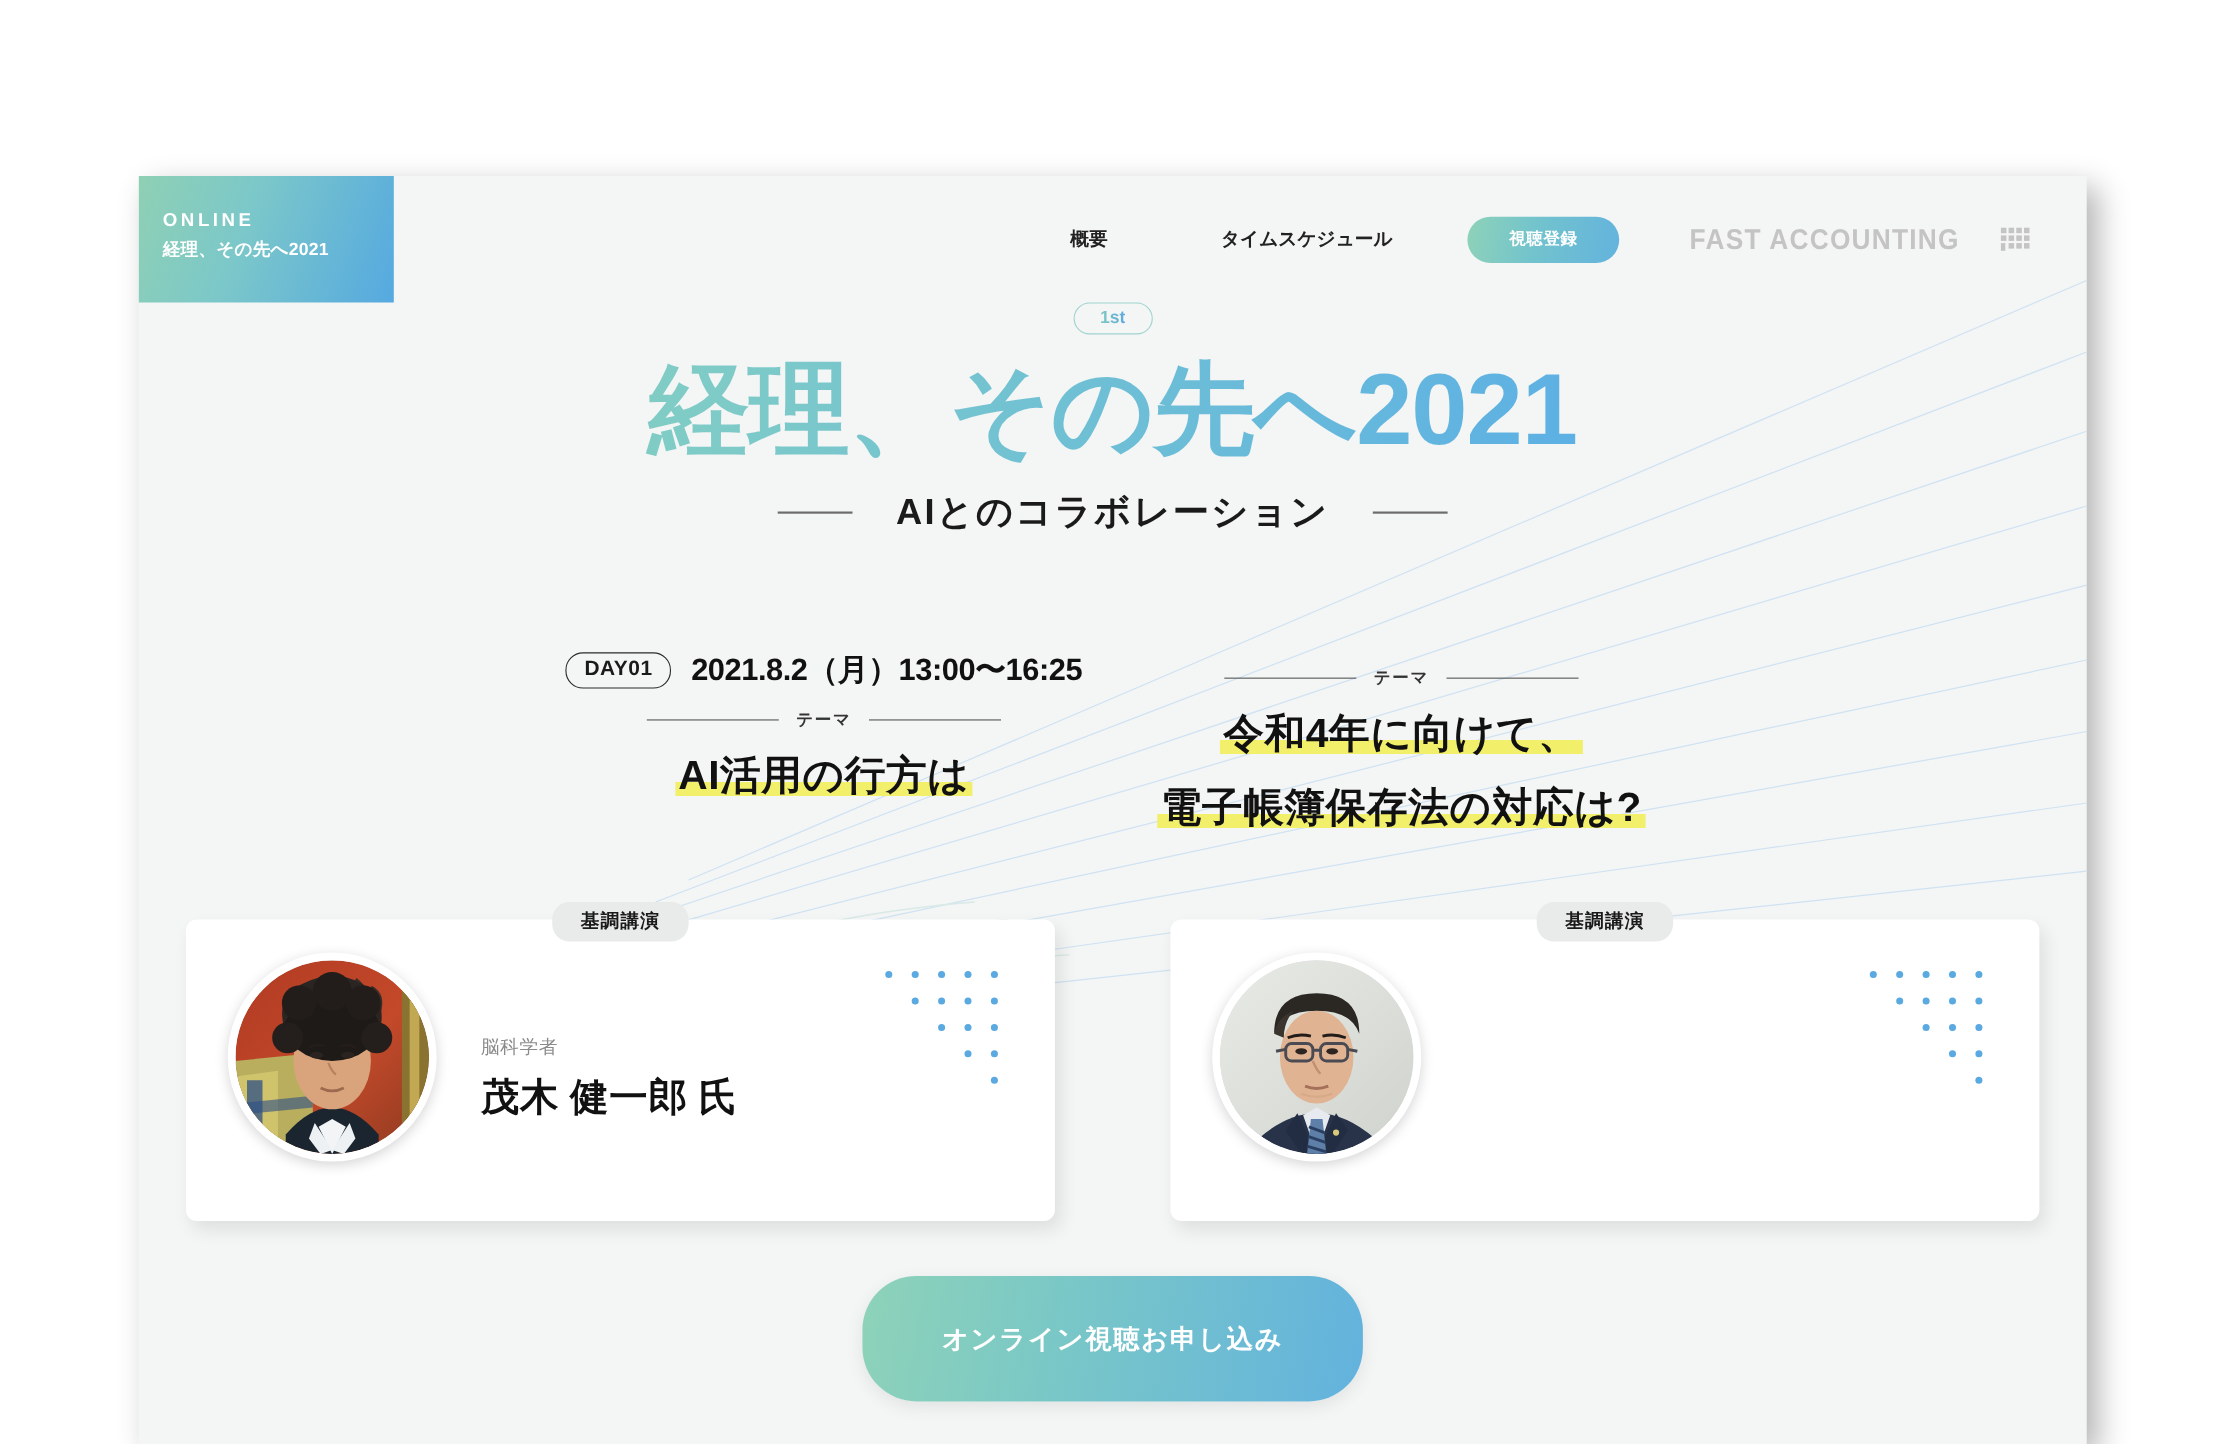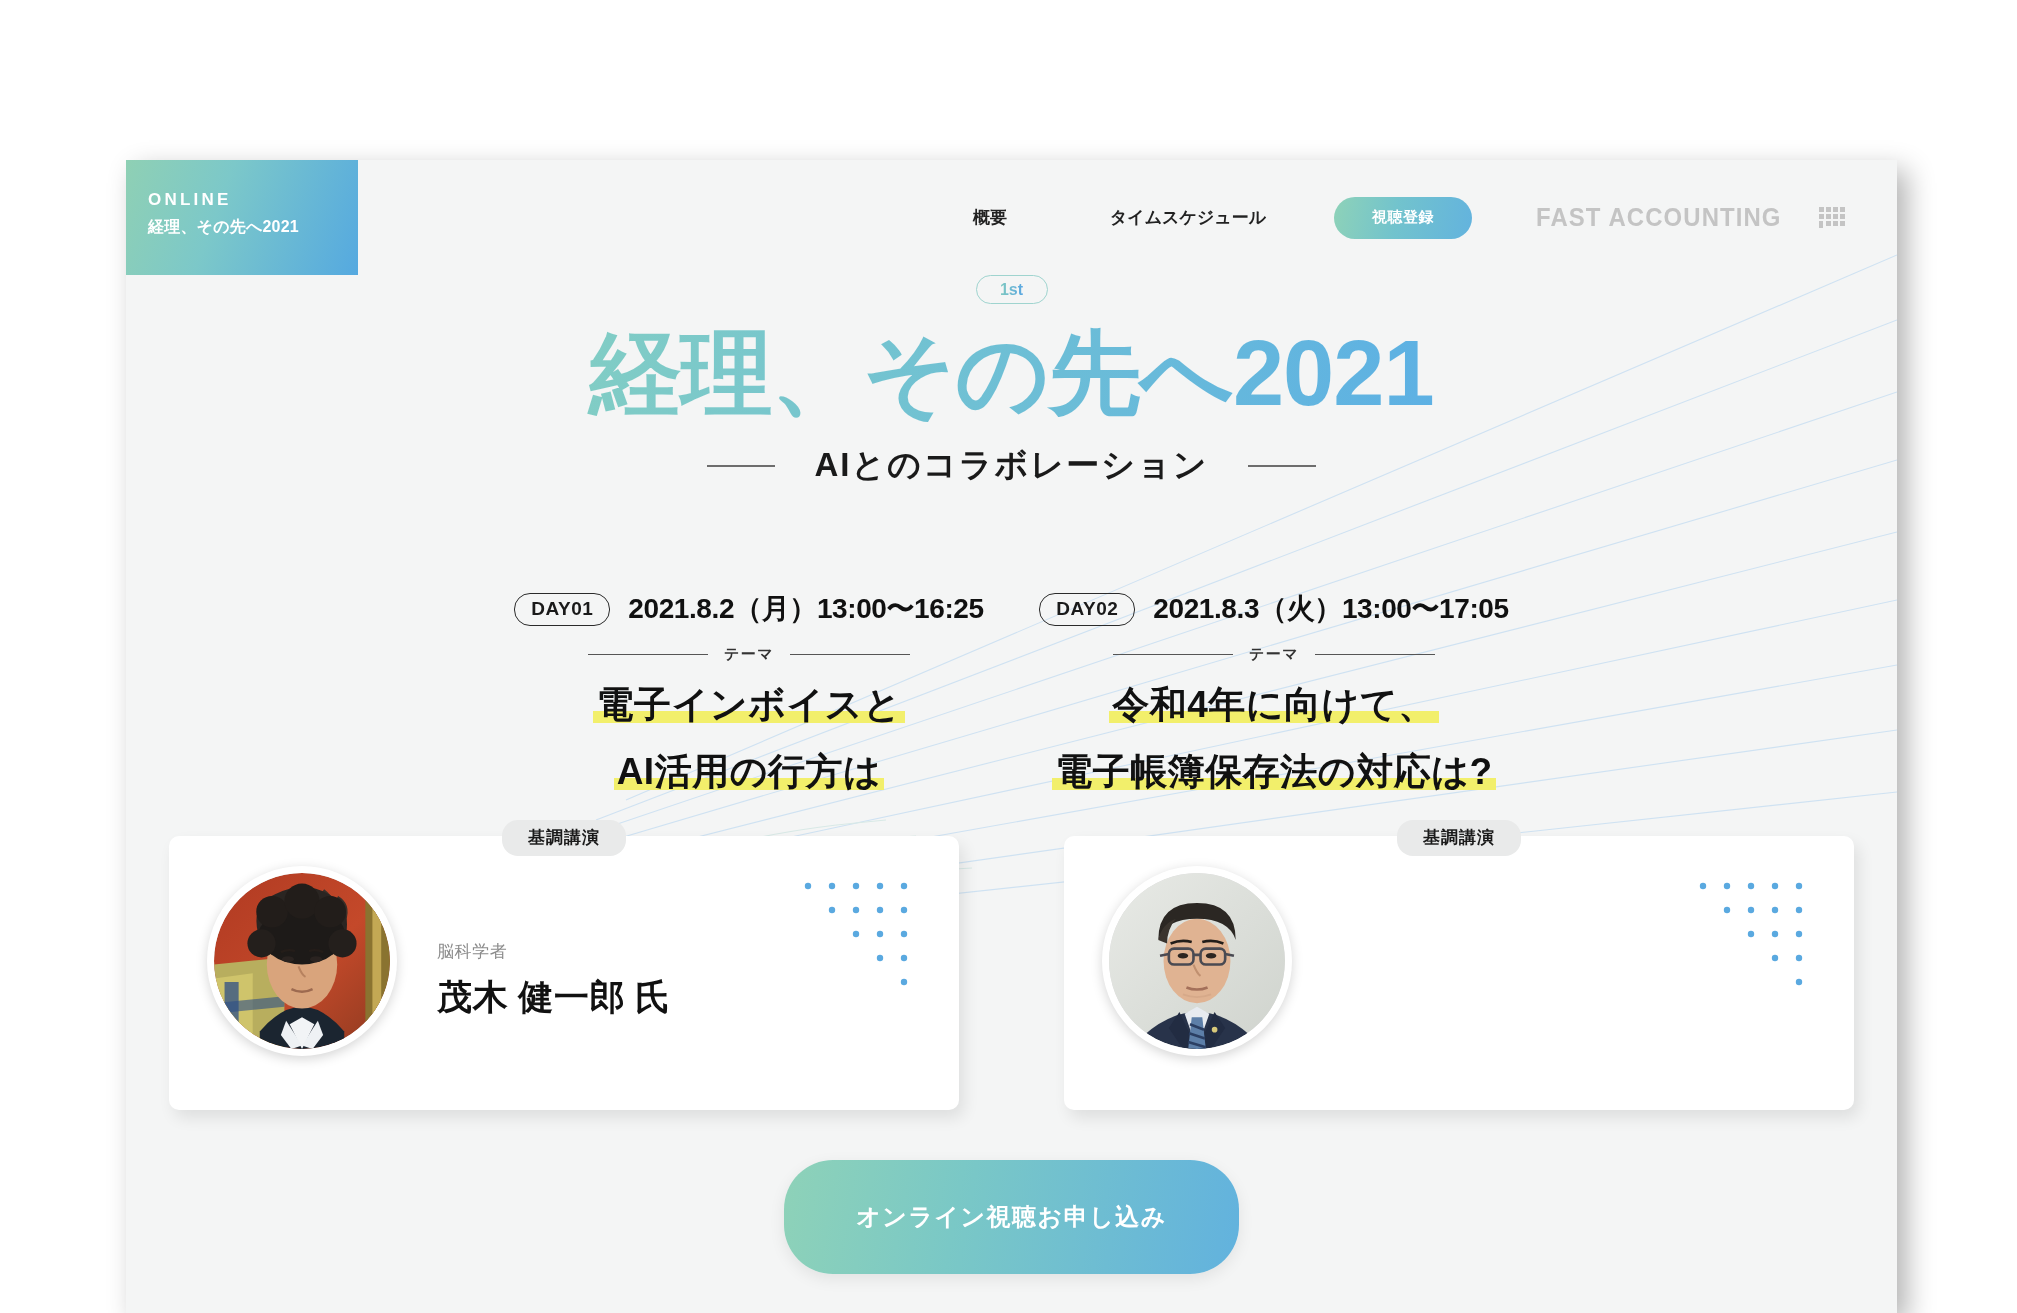--- a/index.html
+++ b/index.html
@@ -234,32 +234,25 @@
       <div class="day-head">
         <span class="day-chip">DAY01</span>
         <span class="day-date">2021.8.2（月）13:00〜16:25</span>
       </div>
       <div class="theme-rule-wrap">
         <span class="theme-rule"></span>
         <span class="theme-label">テーマ</span>
         <span class="theme-rule"></span>
       </div>
       <div class="theme-line">
-        <span class="hl">電子インボイスと</span>
-      </div>
-      <div class="theme-line">
         <span class="hl">AI活用の行方は</span>
       </div>
     </div>
 
     <div class="day-col">
-      <div class="day-head">
-        <span class="day-chip">DAY02</span>
-        <span class="day-date">2021.8.3（火）13:00〜17:05</span>
-      </div>
       <div class="theme-rule-wrap">
         <span class="theme-rule"></span>
         <span class="theme-label">テーマ</span>
         <span class="theme-rule"></span>
       </div>
       <div class="theme-line">
         <span class="hl">令和4年に向けて、</span>
       </div>
       <div class="theme-line">
         <span class="hl">電子帳簿保存法の対応は?</span>

